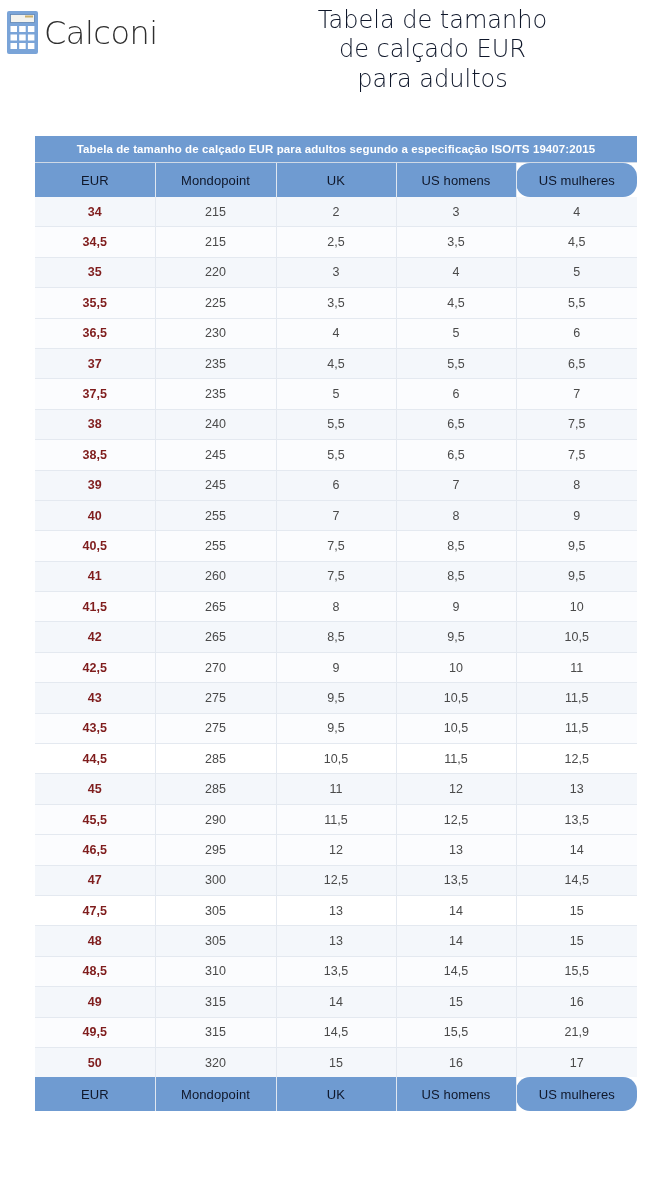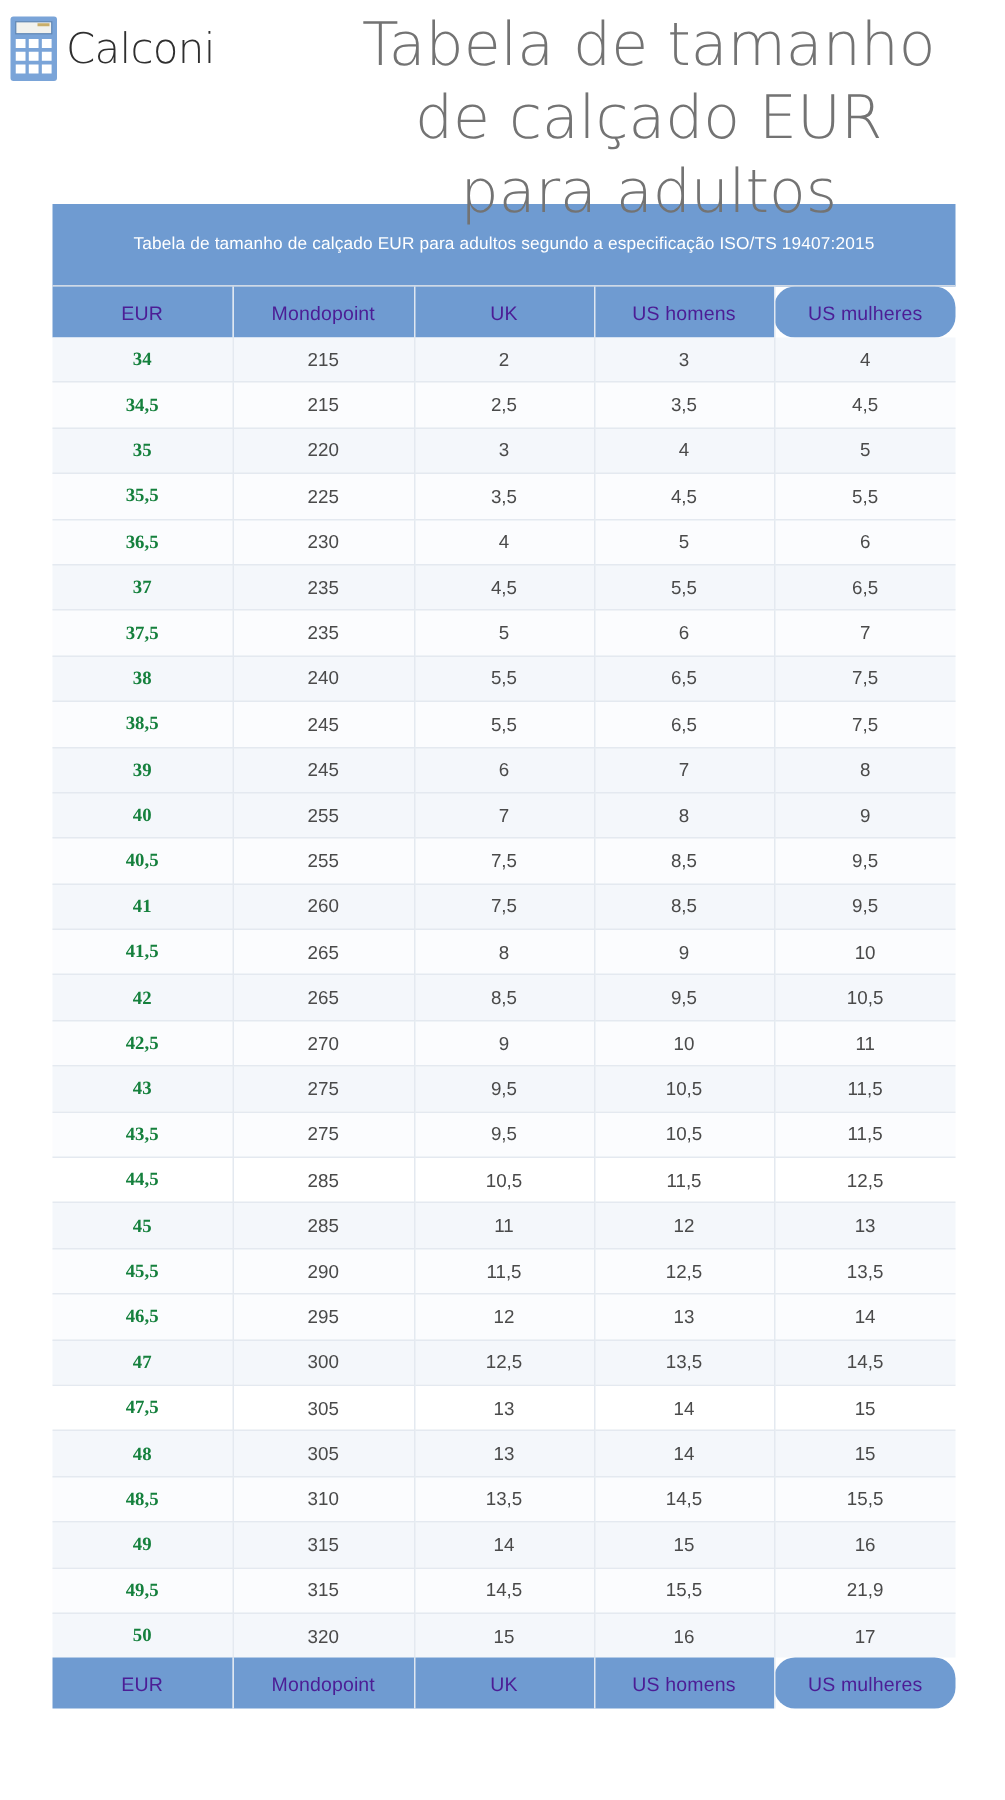--- a/index.html
+++ b/index.html
@@ -32,38 +32,38 @@
   }
 
   .brand-mark {
     width: 36px;
     height: 46px;
     flex: 0 0 auto;
   }
 
   .brand-name {
     font-family: "DejaVu Sans", sans-serif;
-    font-size: 28px;
+    font-size: 32px;
     font-weight: 300;
     color: #2f2f2f;
     letter-spacing: -0.5px;
     line-height: 1;
   }
 
   .page-title {
     position: absolute;
     left: 225px;
     right: 30px;
     top: 6px;
     text-align: center;
     font-family: "DejaVu Sans", sans-serif;
-    font-size: 40px;
+    font-size: 24px;
     font-weight: 300;
     line-height: 1.22;
-    color: #737373;
+    color: #0f172a;
     letter-spacing: 0px;
   }
 
   
   .table-wrap {
     margin: 0 33px 0 35px;
   }
 
   table.size-table {
     width: 602px;
@@ -76,31 +76,31 @@
   table.size-table col.c-mondo    { width: 121px; }
   table.size-table col.c-uk       { width: 120px; }
   table.size-table col.c-usmen    { width: 120px; }
   table.size-table col.c-uswomen  { width: 121px; }
 
   .table-caption-row td {
     background: #6f9bd1;
     color: #ffffff;
     text-align: center;
     font-size: 11.5px;
-    font-weight: 400;
+    font-weight: 700;
     height: 26px;
-    padding: 14px 6px;
+    padding: 0 6px;
     border-bottom: 1px solid #cfd9e6;
     letter-spacing: 0.1px;
   }
 
   .head-row th,
   .foot-row td {
     background: #6f9bd1;
-    color: #4c1d95;
+    color: #0f172a;
     text-align: center;
     font-size: 13px;
     font-weight: 400;
     height: 34px;
     padding: 0 4px;
     border-right: 1px solid #dfe7f1;
     letter-spacing: 0.1px;
   }
   .head-row th:last-child,
   .foot-row td:last-child { border-right: none; border-radius: 14px; }
@@ -115,22 +115,21 @@
     padding: 0 4px;
     background: #f4f7fb;
   }
   tbody tr td:last-child { border-right: none; }
 
   tbody tr.alt td { background: #fbfcfe; }
   tbody tr.white td { background: #ffffff; }
 
   tbody tr td.eur-cell {
     font-weight: bold;
-    color: #15803d;
-    font-family: Liberation Serif, serif;
+    color: #7f1d1d;
   }
 
   tbody tr:last-child td { border-bottom: none; }
 </style>
 </head>
 <body>
 
 <div class="page-header">
 
   <div class="brand">

